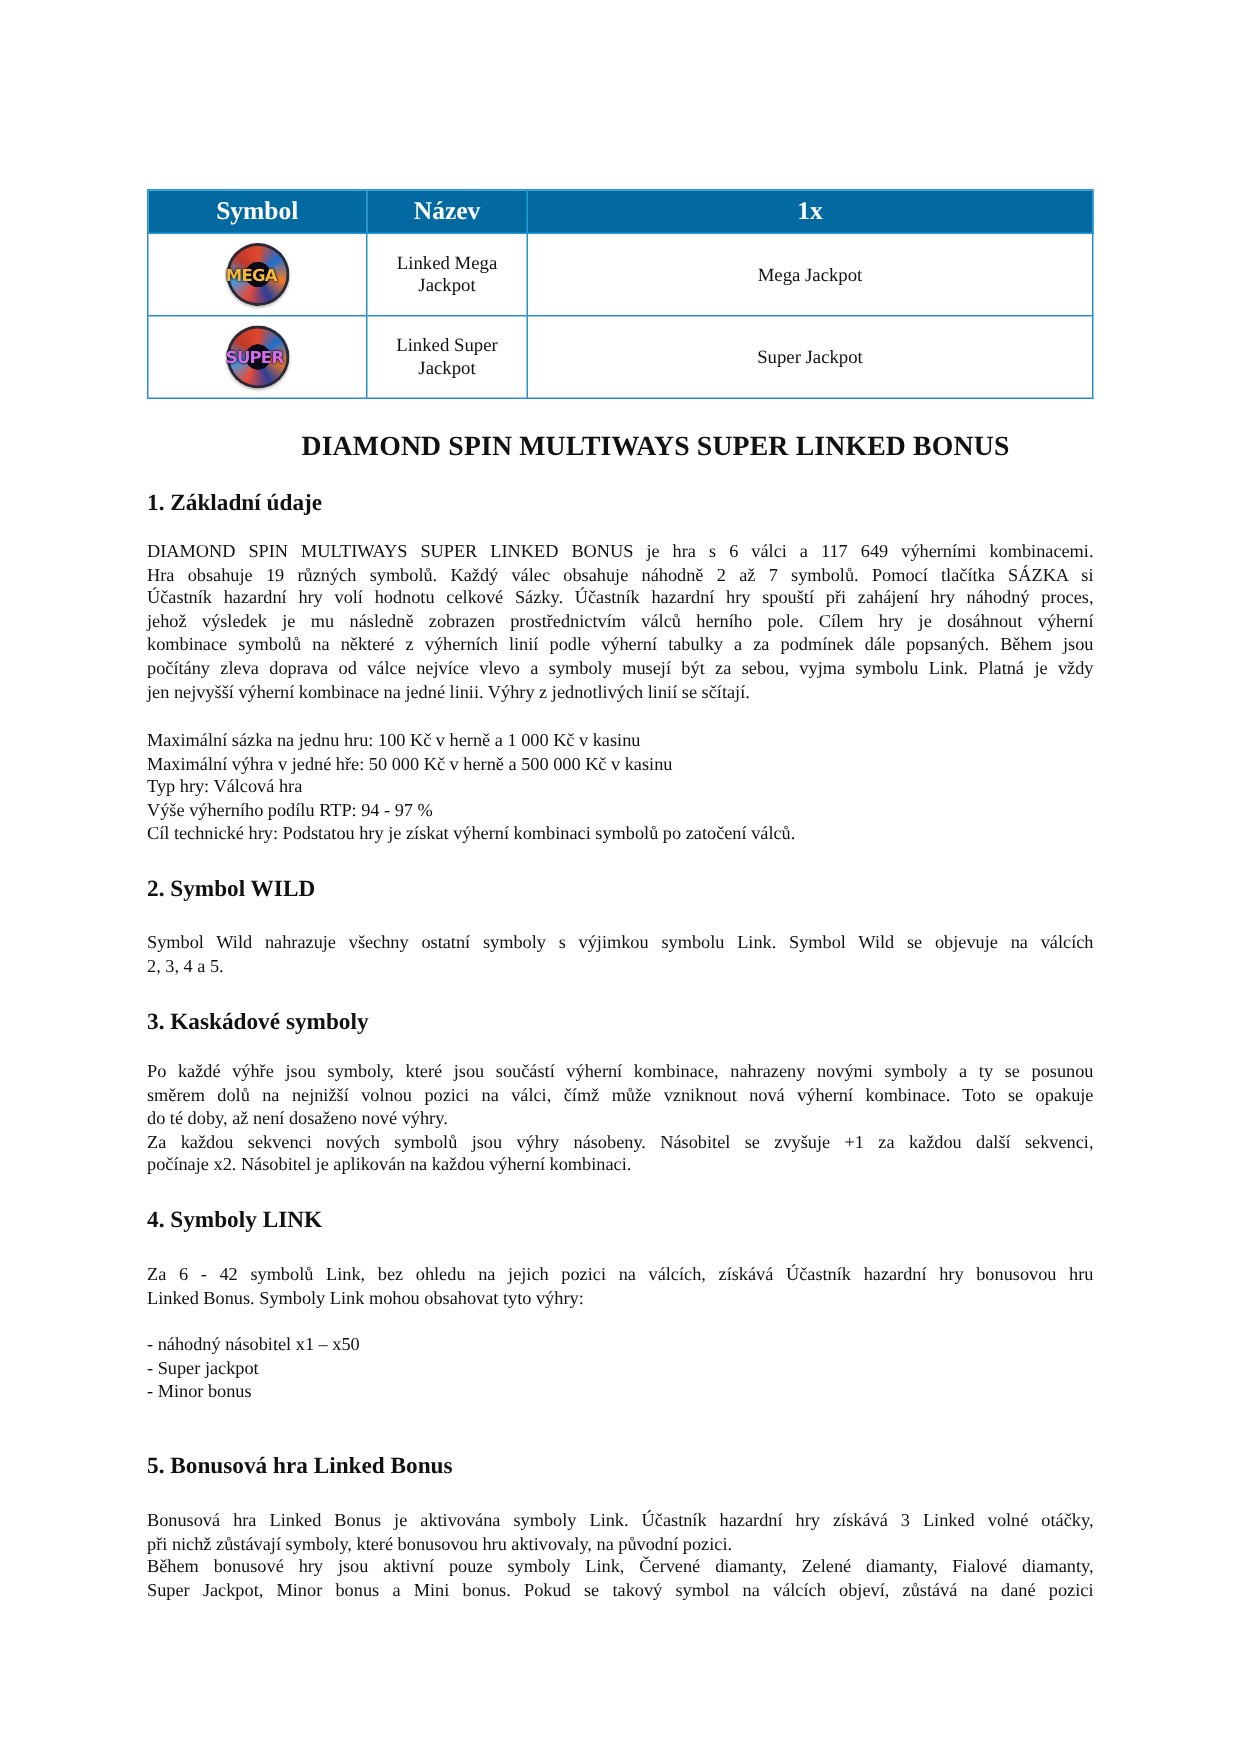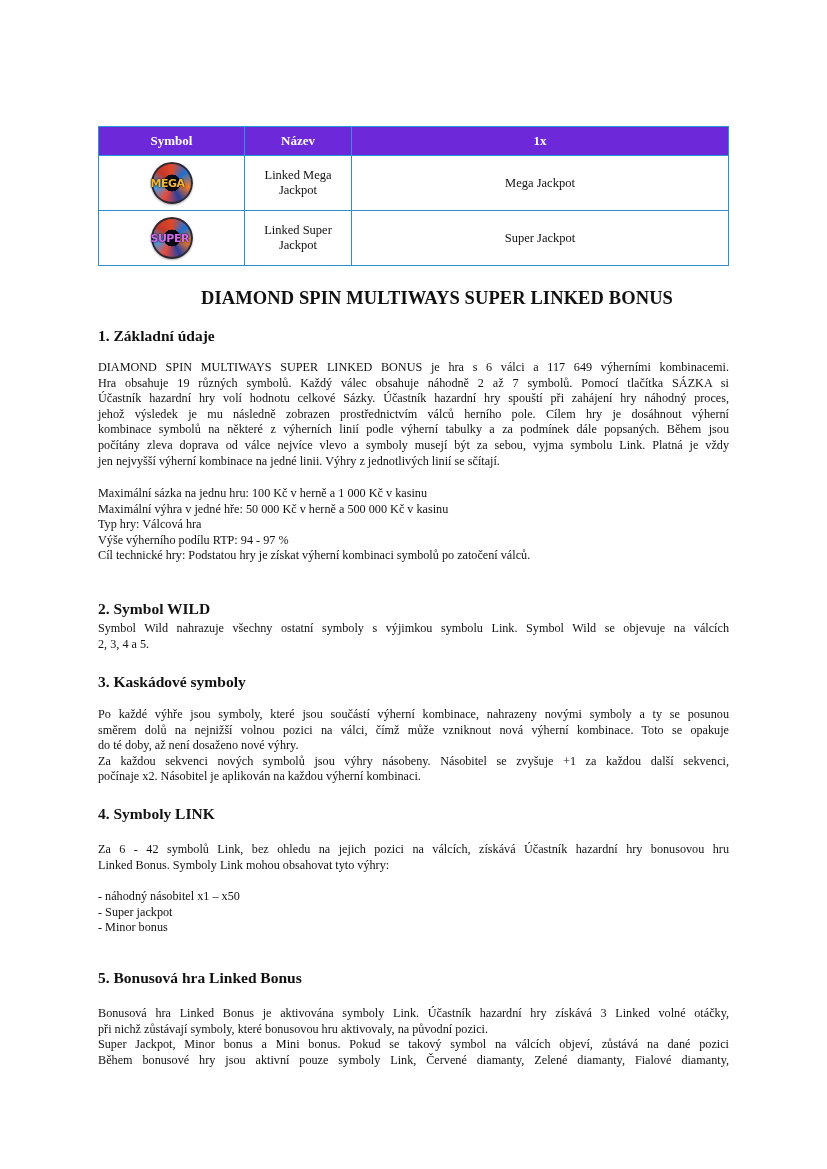--- a/index.html
+++ b/index.html
@@ -4,22 +4,22 @@
   <style>
     * { box-sizing: border-box; margin: 0; padding: 0; }
     html, body { width: 827px; height: 1169px; background: #ffffff; overflow: hidden; }
     body { font-family: "Liberation Serif", "DejaVu Serif", serif; color: #111; position: relative; }
 
     .sym-table {
       position: absolute; left: 98px; top: 126px; width: 631px;
       border-collapse: collapse; font-size: 12.5px;
     }
     .sym-table th {
-      background: #6d28d9; color: #fff; font-weight: bold; height: 29px;
-      font-size: 13px; text-align: center; border: 1px solid #1e9ad6; margin-left: 28px;
+      background: #0369a1; color: #fff; font-weight: bold; height: 29px;
+      font-size: 17px; text-align: center; border: 1px solid #1e9ad6; margin-left: 28px;
     }
     .sym-table td {
       border: 1px solid #2a8fcc; text-align: center; vertical-align: middle;
       height: 55px; line-height: 15px;
     }
     .col-sym { width: 146px; }
     .col-name { width: 107px; }
 
     .badge {
       width: 42px; height: 42px; border-radius: 50%; margin: 0 auto; position: relative;
@@ -103,21 +103,21 @@
   <span class="ln">jen nejvyšší výherní kombinace na jedné linii. Výhry z jednotlivých linií se sčítají.</span>
 </div>
 <div class="para" style="top:486px">
   <span class="ln">Maximální sázka na jednu hru: 100 Kč v herně a 1 000 Kč v kasinu</span>
   <span class="ln">Maximální výhra v jedné hře: 50 000 Kč v herně a 500 000 Kč v kasinu</span>
   <span class="ln">Typ hry: Válcová hra</span>
   <span class="ln">Výše výherního podílu RTP: 94 - 97 %</span>
   <span class="ln">Cíl technické hry: Podstatou hry je získat výherní kombinaci symbolů po zatočení válců.</span>
 </div>
 
-<h2 class="sec-h" style="top:600px">2. Symbol WILD</h2>
+<h2 class="sec-h" style="top:584px">2. Symbol WILD</h2>
 <div class="para" style="top:621px">
   <span class="ln j">Symbol Wild nahrazuje všechny ostatní symboly s výjimkou symbolu Link. Symbol Wild se objevuje na válcích</span>
   <span class="ln">2, 3, 4 a 5.</span>
 </div>
 
 <h2 class="sec-h" style="top:673px">3. Kaskádové symboly</h2>
 <div class="para" style="top:707px">
   <span class="ln j">Po každé výhře jsou symboly, které jsou součástí výherní kombinace, nahrazeny novými symboly a ty se posunou</span>
   <span class="ln j">směrem dolů na nejnižší volnou pozici na válci, čímž může vzniknout nová výherní kombinace. Toto se opakuje</span>
   <span class="ln">do té doby, až není dosaženo nové výhry.</span>
@@ -133,15 +133,15 @@
 <div class="para" style="top:889px">
   <span class="ln">- náhodný násobitel x1 – x50</span>
   <span class="ln">- Super jackpot</span>
   <span class="ln">- Minor bonus</span>
 </div>
 
 <h2 class="sec-h" style="top:969px">5. Bonusová hra Linked Bonus</h2>
 <div class="para" style="top:1006px">
   <span class="ln j">Bonusová hra Linked Bonus je aktivována symboly Link. Účastník hazardní hry získává 3 Linked volné otáčky,</span>
   <span class="ln">při nichž zůstávají symboly, které bonusovou hru aktivovaly, na původní pozici.</span>
+  <span class="ln j">Během bonusové hry jsou aktivní pouze symboly Link, Červené diamanty, Zelené diamanty, Fialové diamanty,</span>
   <span class="ln j">Super Jackpot, Minor bonus a Mini bonus. Pokud se takový symbol na válcích objeví, zůstává na dané pozici</span>
-  <span class="ln j">Během bonusové hry jsou aktivní pouze symboly Link, Červené diamanty, Zelené diamanty, Fialové diamanty,</span>
 </div>
 
 </body></html>

